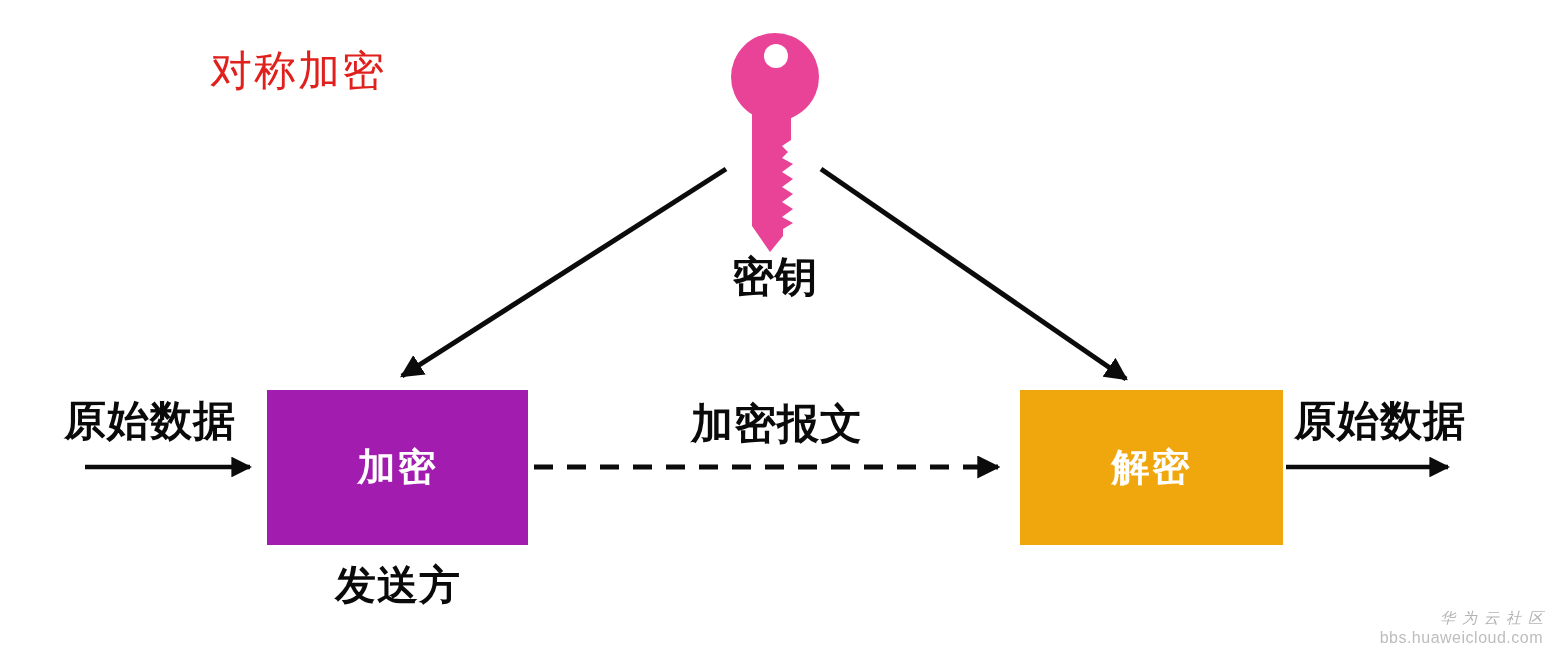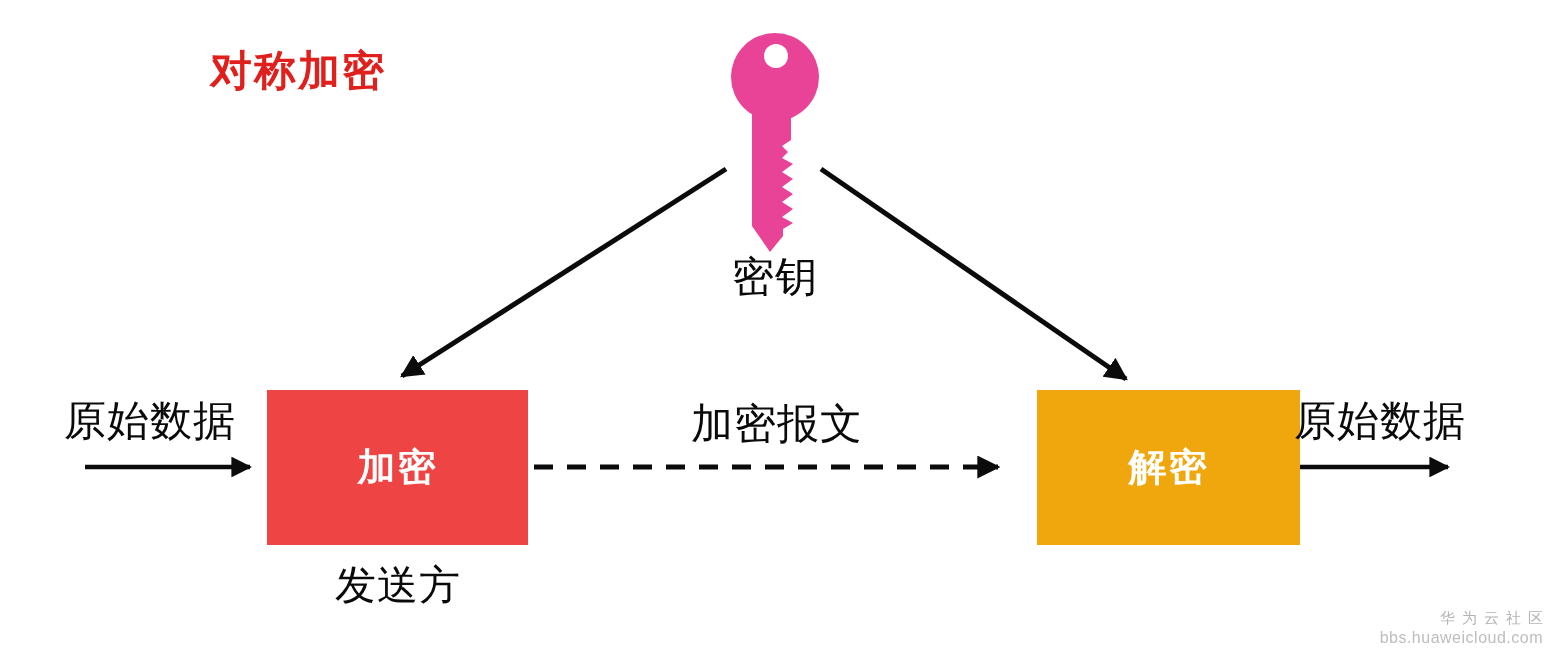--- a/index.html
+++ b/index.html
@@ -14,34 +14,34 @@
   }
   .overlay {
     position: absolute;
     left: 0; top: 0;
     width: 1552px; height: 654px;
   }
   .title {
     position: absolute;
     left: 210px; top: 50px;
     font-size: 42px;
-    font-weight: 700;
+    font-weight: 400;
     letter-spacing: 2px;
     color: #e0201c;
     line-height: 1;
     white-space: nowrap;
   }
   .key-icon {
     position: absolute;
     left: 728px; top: 33px;
     width: 94px; height: 222px;
   }
   .lbl {
     position: absolute;
-    font-weight: 400;
+    font-weight: 700;
     font-size: 42px;
     line-height: 1;
     white-space: nowrap;
     transform: translateX(-50%);
     letter-spacing: 1px;
   }
   .key-label    { left: 775px;  top: 256px; }
   .input-label  { left: 150px;  top: 400px; }
   .channel-label{ left: 777px;  top: 403px; }
   .output-label { left: 1380px; top: 400px; }
@@ -54,39 +54,39 @@
     align-items: center;
     justify-content: center;
     color: #ffffff;
     font-weight: 700;
     font-size: 38px;
     letter-spacing: 2px;
   }
   .encrypt-box {
     left: 267px; top: 390px;
     width: 261px; height: 155px;
-    background: #ef4444;
+    background: #a21caf;
   }
   .decrypt-box {
     left: 1020px; top: 390px;
     width: 263px; height: 155px;
     background: #f0a70d;
-    margin-left: 17px;
   }
   .watermark {
     position: absolute;
     right: 9px; top: 609px;
     text-align: right;
     line-height: 1.25;
   }
   .watermark .wm1 {
     font-size: 15px;
     letter-spacing: 7px;
     color: #b3b3b3;
     margin-right: -7px;
+    font-style: italic;
   }
   .watermark .wm2 {
     font-size: 16px;
     letter-spacing: 0.5px;
     color: #bdbdbd;
   }
 </style>
 </head>
 <body>
 

